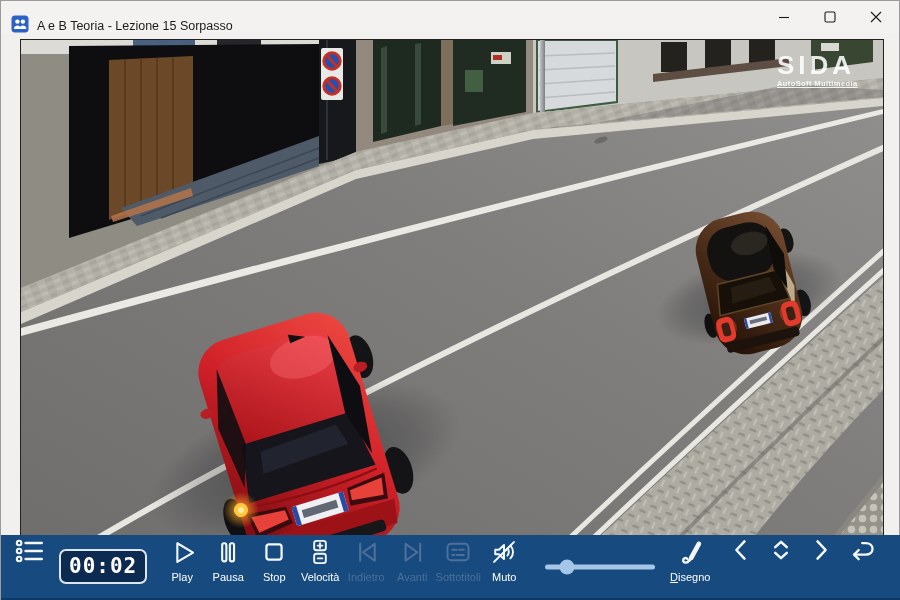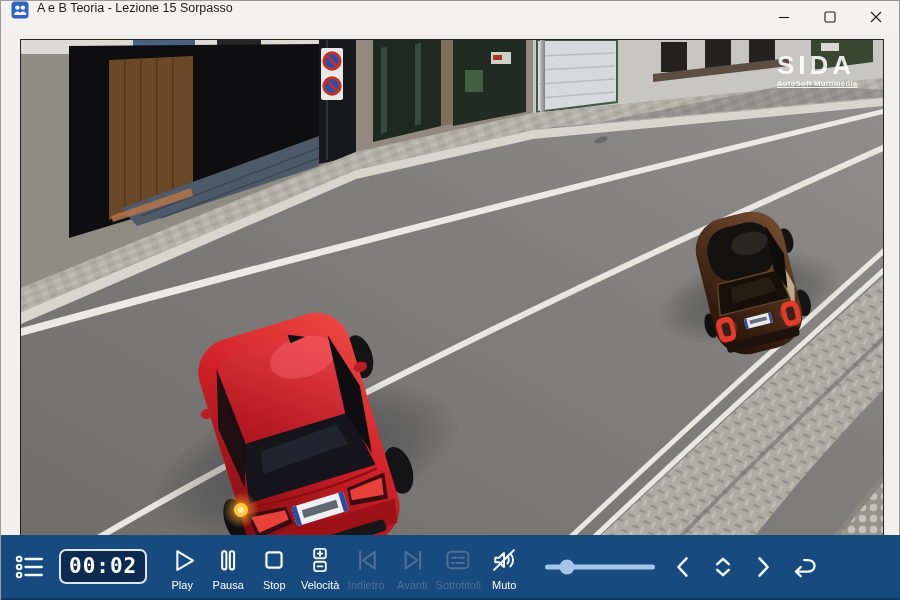--- a/index.html
+++ b/index.html
@@ -5,39 +5,39 @@
   html,body{margin:0;padding:0;}
   body{
     width:900px;height:600px;position:relative;overflow:hidden;
     background:#f1f0ee;font-family:"Liberation Sans",sans-serif;
     -webkit-font-smoothing:antialiased;
   }
   .win{position:absolute;inset:0;border:1px solid #9a9a9a;box-sizing:border-box;}
 
   
   .titlebar{position:absolute;left:0;top:0;width:100%;height:32px;background:#f3f2f1;
-    display:flex;align-items:flex-start;padding-left:10px;box-sizing:border-box;}
+    display:flex;align-items:flex-end;padding-left:10px;box-sizing:border-box;}
   .app-icon{width:18px;height:18px;flex:0 0 auto;}
   .title-text{font-size:12.5px;color:#1b1b1b;margin-left:8px;white-space:nowrap;}
   .tb-spacer{flex:1;}
   .win-btn{width:46px;height:32px;display:flex;align-items:center;justify-content:center;}
   .win-btn svg{display:block;}
 
   
   .video{position:absolute;left:19px;top:38px;width:862px;height:495px;
     border:1px solid #222;background:#7d7c7a;overflow:hidden;}
   .video svg.scene{display:block;width:862px;height:495px;}
   .watermark{position:absolute;top:12px;right:10px;width:96px;text-align:left;
     color:#ffffff;opacity:.88;pointer-events:none;line-height:1;}
   .wm-title{font-size:26px;font-weight:bold;letter-spacing:4px;}
   .wm-sub{font-size:7.5px;font-weight:bold;letter-spacing:.4px;margin-top:2px;text-decoration:underline;}
 
   
   .toolbar{position:absolute;left:0;top:534px;width:900px;height:63px;background:#174a7e;
-    display:flex;align-items:center;padding:0 8px;box-sizing:border-box;}
+    display:flex;align-items:flex-start;padding:0 8px;box-sizing:border-box;}
   .bottom-edge{position:absolute;left:0;top:597px;width:900px;height:3px;background:#0c3865;}
 
   .icon-btn{display:flex;align-items:center;justify-content:center;}
   .tb-btn{width:46px;display:flex;flex-direction:column;align-items:center;
     justify-content:flex-start;padding-top:3px;box-sizing:border-box;}
   .tb-btn .ic{flex:0 0 auto;}
   .lbl{display:block;font-size:11px;color:#ffffff;margin-top:5px;white-space:nowrap;text-align:center;}
   .disabled .lbl{color:#4c7099;}
   .ic{stroke:#f4f8fc;fill:none;stroke-linecap:round;stroke-linejoin:round;}
   .disabled .ic{stroke:#4c7099;}
@@ -363,20 +363,28 @@
         <path d="M3.5,20.5 L20.5,3.5"></path>
       </svg>
       <span class="lbl">Muto</span>
     </div>
 
     <div class="vol">
       <div class="vol-track"></div>
       <div class="vol-thumb" style="left: 20%;"></div>
     </div>
 
+    <div class="tb-btn draw-btn">
+      <svg class="ic" width="28" height="28" viewBox="0 0 24 24" stroke-width="2">
+        <path d="M13,17 L19.6,5" stroke-width="4"></path>
+        <path d="M11.8,19.3 L13,17"></path>
+        <path d="M11,19.5 c-1,2.3 -4.8,2 -4.9,-0.3 c-0.1,-2 2.6,-2.8 3.8,-1.2"></path>
+      </svg>
+      <span class="lbl">Disegno</span>
+    </div>
 
     <div class="nav-group">
       <div class="icon-btn">
         <svg class="ic" width="30" height="30" viewBox="0 0 26 26" stroke-width="2.2">
           <path d="M16,5.5 L9,13 L16,20.5"></path>
         </svg>
       </div>
       <div class="icon-btn">
         <svg class="ic" width="30" height="30" viewBox="0 0 26 26" stroke-width="2.2">
           <path d="M8,10.5 L13,6 L18,10.5 M8,15.5 L13,20 L18,15.5"></path>

